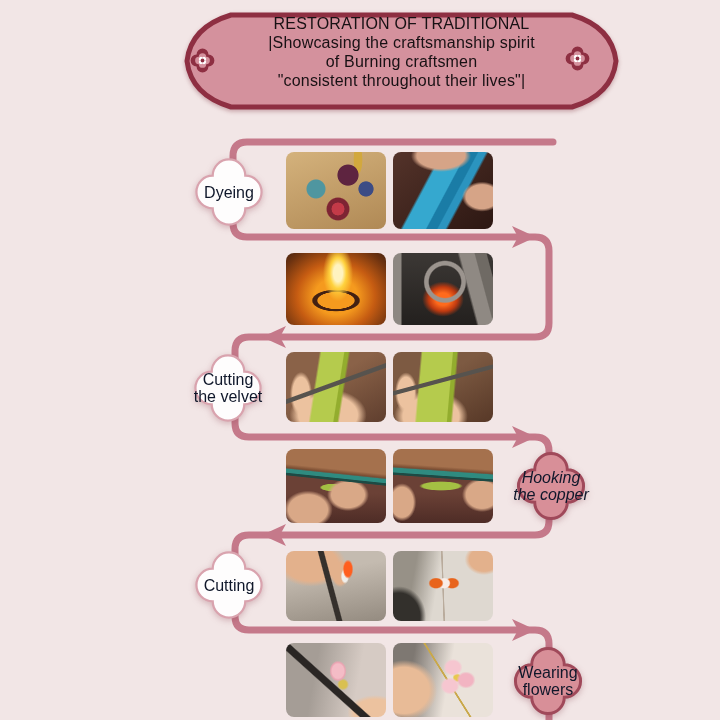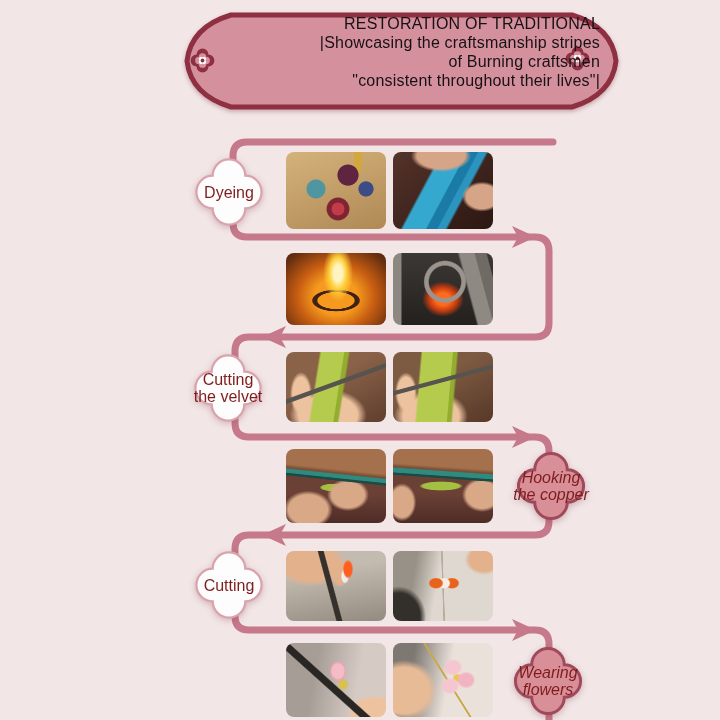--- a/index.html
+++ b/index.html
@@ -11,41 +11,41 @@
   }
   
   .flow-svg{position:absolute;left:0;top:0;width:720px;height:720px;z-index:1;}
   
   .banner{position:absolute;left:183px;top:5px;width:437px;height:112px;z-index:3;}
   .banner svg.plaque{position:absolute;left:0;top:0;width:437px;height:112px;filter:drop-shadow(0 2px 2px rgba(120,40,55,.35));}
   .banner .ornament{position:absolute;width:27px;height:27px;}
   .banner .ornament.left{left:6px;top:42px;}
   .banner .ornament.right{left:381px;top:40px;}
   .banner .btext{
-    position:absolute;left:20px;right:20px;top:9px;text-align:right;
+    position:absolute;left:20px;right:20px;top:9px;text-align:center;
     font-size:16px;line-height:19px;font-weight:500;letter-spacing:.2px;color:#181114;
   }
   
   .badge{position:absolute;width:74px;height:74px;z-index:3;}
   .badge svg{position:absolute;left:0;top:0;width:74px;height:74px;}
   .badge.left svg path{fill:#fefdfd;stroke:#d9a3ae;stroke-width:3;}
   .badge.left{filter:drop-shadow(0 2px 3px rgba(140,60,75,.30));}
   .badge.right svg path{fill:#d88f98;stroke:#a0495a;stroke-width:4;}
   .badge.right{filter:drop-shadow(0 2px 3px rgba(120,40,55,.30));}
   .badge .blabel{
     position:absolute;left:-24px;top:0;width:122px;height:74px;
     display:flex;flex-direction:column;align-items:center;justify-content:center;
-    font-size:16px;line-height:17px;text-align:center;color:#7f1d1d;
+    font-size:16px;line-height:17px;text-align:center;color:#0f172a;
   }
   .b1{left:192px;top:155px;}
   .b2{left:512px;top:250px;}
   .b3{left:191px;top:351px;}
   .b4{left:514px;top:449px;font-style:italic;}
   .b5{left:192px;top:548px;}
-  .b6{left:511px;top:644px;font-style:italic;}
+  .b6{left:511px;top:644px;}
   
   .photo{position:absolute;width:100px;border-radius:8px;z-index:2;}
   .pl{left:286px;} .pr{left:393px;}
   .r1{top:152px;height:77px;} .r2{top:253px;height:72px;} .r3{top:352px;height:70px;}
   .r4{top:449px;height:74px;} .r5{top:551px;height:70px;} .r6{top:643px;height:74px;}
   .p1a{background:
     radial-gradient(circle 11px at 62% 30%, #5e2440 0 92%, transparent 100%),
     radial-gradient(circle 10px at 30% 48%, #4f96a0 0 90%, transparent 100%),
     radial-gradient(circle 12px at 52% 74%, #c33a48 0 52%, #7e2433 56% 90%, transparent 100%),
     radial-gradient(circle 8px at 80% 48%, #3c4c85 0 90%, transparent 100%),
@@ -152,21 +152,21 @@
       <circle cx="50" cy="50" r="7" fill="#8e2f42"></circle>
     </svg>
     <svg class="ornament right" viewBox="0 0 100 100">
       <path d="M28,28 A22,22 0 0 1 72,28 A22,22 0 0 1 72,72 A22,22 0 0 1 28,72 A22,22 0 0 1 28,28 Z" fill="#8e2f42"></path>
       <path d="M28,28 A22,22 0 0 1 72,28 A22,22 0 0 1 72,72 A22,22 0 0 1 28,72 A22,22 0 0 1 28,28 Z" fill="#d4919d" transform="translate(50,50) scale(0.62) translate(-50,-50)"></path>
       <path d="M28,28 A22,22 0 0 1 72,28 A22,22 0 0 1 72,72 A22,22 0 0 1 28,72 A22,22 0 0 1 28,28 Z" fill="#ffffff" transform="translate(50,50) scale(0.36) rotate(45) translate(-50,-50)"></path>
       <circle cx="50" cy="50" r="7" fill="#8e2f42"></circle>
     </svg>
     <div class="btext">
       <div>RESTORATION OF TRADITIONAL</div>
-      <div>|Showcasing the craftsmanship stripes</div>
+      <div>|Showcasing the craftsmanship spirit</div>
       <div>of Burning craftsmen</div>
       <div>"consistent throughout their lives"|</div>
     </div>
   </div>
 
   <div class="badge left b1">
     <svg viewBox="0 0 100 100">
         <path d="M28,28 A22,22 0 0 1 72,28 A22,22 0 0 1 72,72 A22,22 0 0 1 28,72 A22,22 0 0 1 28,28 Z"></path>
       </svg>
     <div class="blabel">

